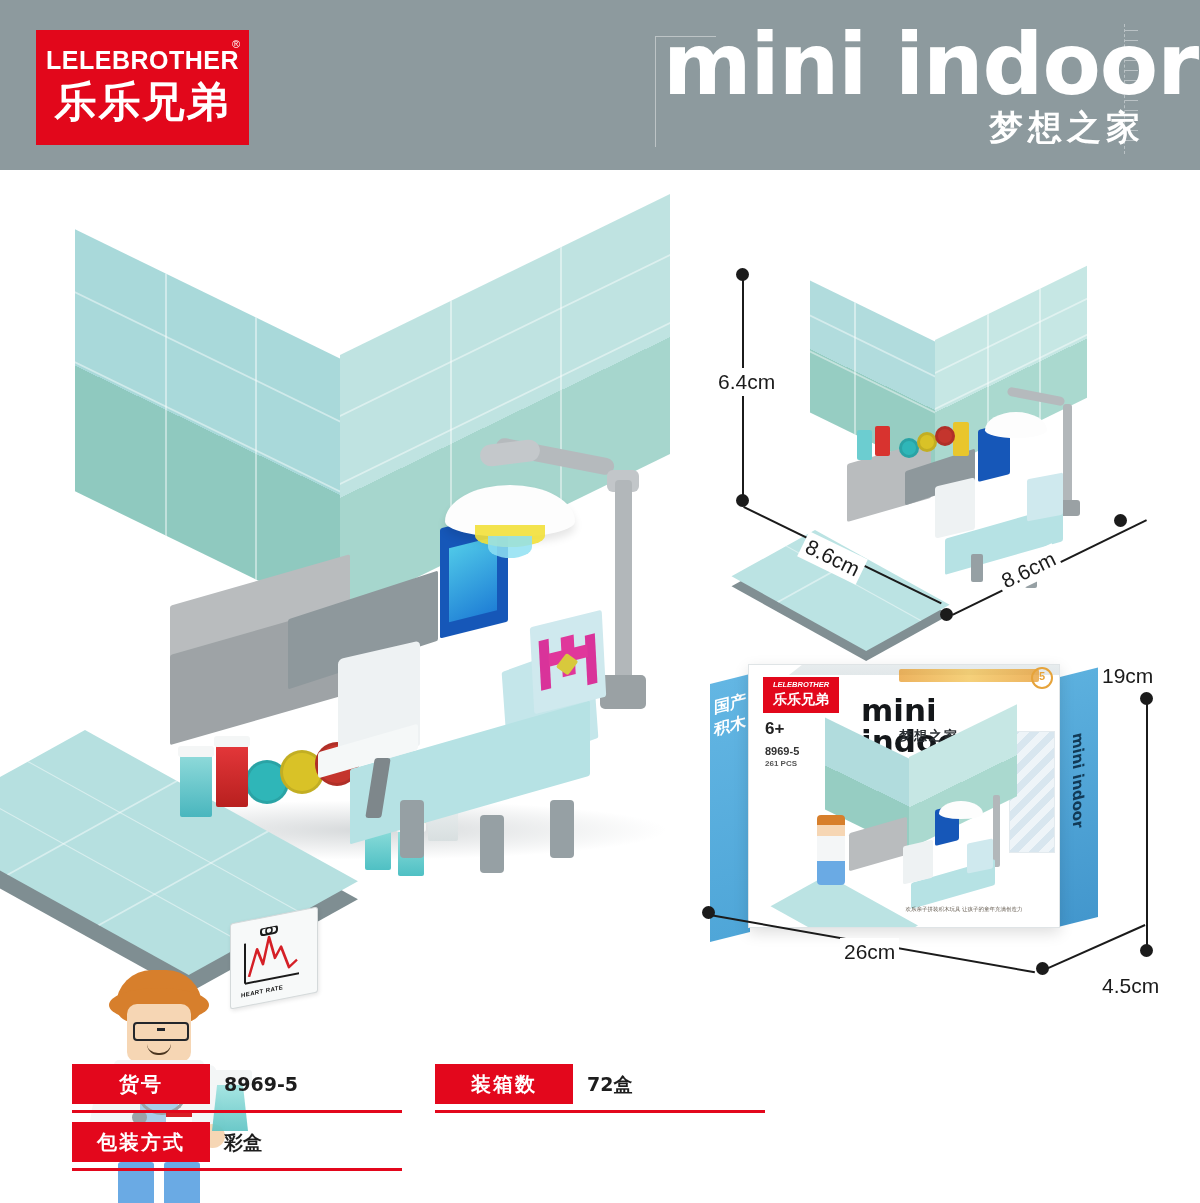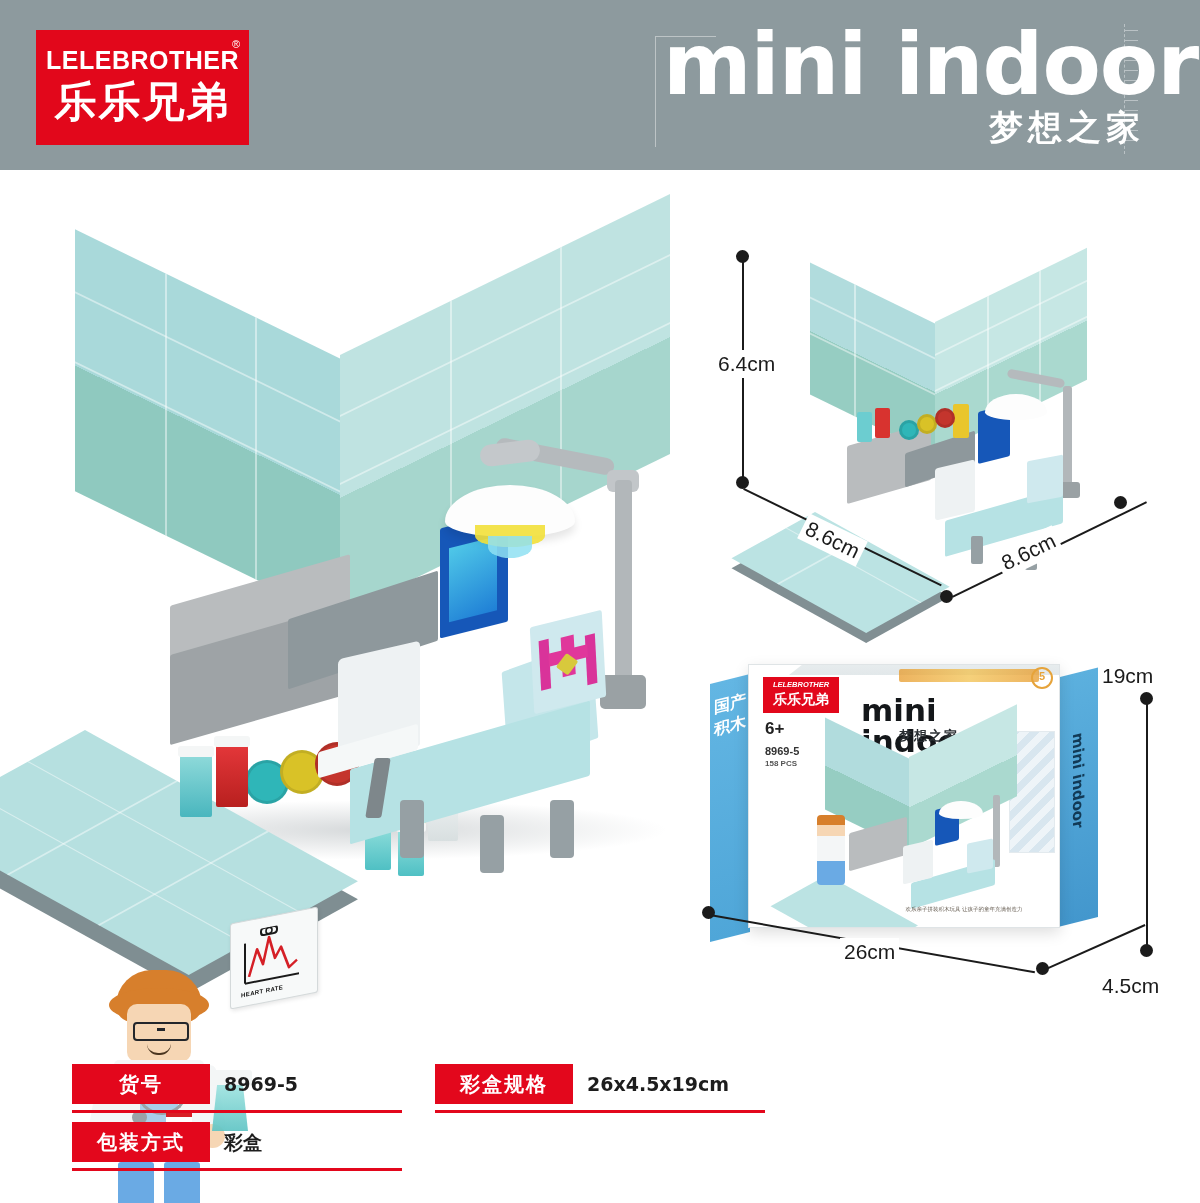--- a/index.html
+++ b/index.html
@@ -222,21 +222,21 @@
   .mf-leg{position:absolute;top:0;width:36px;height:86px;background:#6aaae4;border-radius:3px;}
   .mf-leg.l{left:0;}
   .mf-leg.r{left:46px;}
   .mf-flask{position:absolute;left:128px;top:100px;width:44px;height:62px;}
   .mf-flask .fl-cap{position:absolute;left:0;top:0;width:44px;height:16px;background:#f3f6f6;border-radius:3px;}
   .mf-flask .fl-body{position:absolute;left:4px;top:15px;width:36px;height:46px;
     background:linear-gradient(180deg,#9fe3e0,#5fc4c4);
     clip-path:polygon(14% 0,86% 0,100% 100%,0% 100%);opacity:.92;}
 
   
-  .dimblock{position:absolute;left:700px;top:238px;width:480px;height:400px;}
+  .dimblock{position:absolute;left:700px;top:256px;width:480px;height:400px;}
   .dim-line{position:absolute;background:#1b1b1b;}
   .dim-dot{position:absolute;width:13px;height:13px;background:#1b1b1b;border-radius:50%;}
   .dim-label{position:absolute;color:#1b1b1b;font-size:21px;font-weight:500;
     font-family:"Liberation Sans",sans-serif;white-space:nowrap;background:#fff;padding:2px 4px;}
 
   .mini-room{position:absolute;left:95px;top:78px;width:295px;height:270px;}
   .mr-wall-b{position:absolute;left:140px;top:6px;width:152px;height:132px;
     background:linear-gradient(180deg,#c6e7e4 0%,#c6e7e4 55%,#aad9cf 55%,#aad9cf 100%);
     transform:skewY(-26deg);transform-origin:left top;}
   .mr-wall-l{position:absolute;left:15px;top:8px;width:126px;height:132px;
@@ -541,21 +541,21 @@
         <div class="box-top"></div>
         <div class="box-strip"></div>
         <div class="box-badge5">5</div>
 
         <div class="box-logo">
           <i>LELEBROTHER</i>
           <b>乐乐兄弟</b>
         </div>
         <div class="box-age">6+</div>
         <div class="box-code">8969-5</div>
-        <div class="box-pcs">158 PCS</div>
+        <div class="box-pcs">261 PCS</div>
 
         <div class="box-title">mini indoor</div>
         <div class="box-subtitle">梦想之家</div>
 
         <div class="box-collage"></div>
 
         <div class="box-art">
           <div class="ba-wall-l"></div>
           <div class="ba-wall-b"></div>
           <div class="ba-floor"></div>
@@ -598,22 +598,22 @@
       </div>
       <div class="spec-row">
         <div class="spec-key">包装方式</div>
         <div class="spec-val">彩盒</div>
         <div class="spec-rule"></div>
       </div>
     </div>
 
     <div class="spec-col c2">
       <div class="spec-row">
-        <div class="spec-key">彩盒规格</div>
-        <div class="spec-val">26x4.5x19cm</div>
+        <div class="spec-key">装箱数</div>
+        <div class="spec-val">72盒</div>
         <div class="spec-rule"></div>
       </div>
     </div>
 
     <div class="spec-col c3">
     </div>
   </div>
 
 </div>
 

